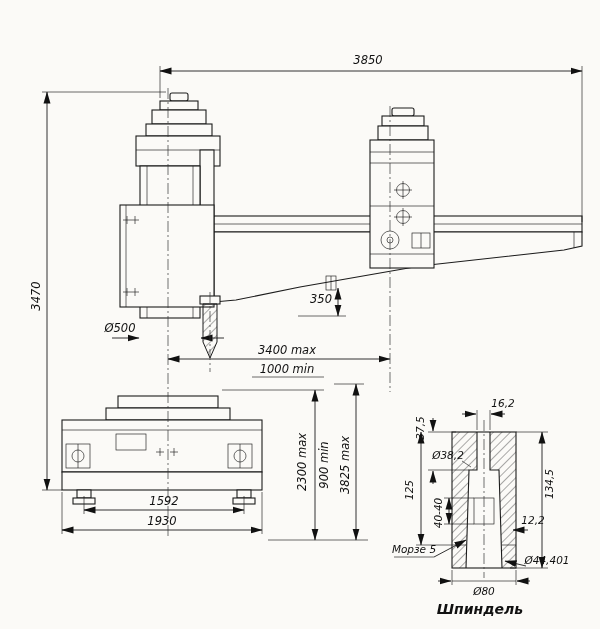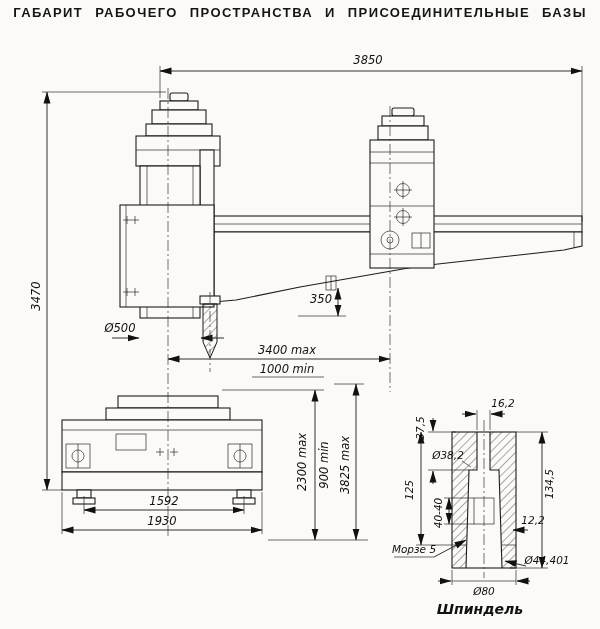--- a/index.html
+++ b/index.html
@@ -20,21 +20,20 @@
   .ext{fill:none;stroke:#1c1c1c;stroke-width:0.65;}
   .cl{fill:none;stroke:#333;stroke-width:0.7;stroke-dasharray:11 3 2 3;}
   .dt{font:italic 11.5px "DejaVu Sans",sans-serif;fill:#111;}
   .dts{font:italic 10.5px "DejaVu Sans",sans-serif;fill:#111;}
   .cap{font:italic bold 14px "DejaVu Sans",sans-serif;fill:#111;}
 </style>
 </head>
 <body>
 
 <div class="page">
-  <div class="ttl">ГАБАРИТ РАБОЧЕГО ПРОСТРАНСТВА И ПРИСОЕДИНИТЕЛЬНЫЕ БАЗЫ</div>
 
   <svg width="600" height="629" viewBox="0 0 600 629">
     <defs>
       <marker id="arr" markerUnits="userSpaceOnUse" markerWidth="12" markerHeight="9" viewBox="0 0 12 9" refX="11.5" refY="4.5" orient="auto-start-reverse">
         <path d="M0,1 L12,4.5 L0,8 Z" fill="#111"></path>
       </marker>
       <pattern id="hatch" width="6" height="6" patternUnits="userSpaceOnUse" patternTransform="rotate(45)">
         <line x1="0" y1="0" x2="0" y2="6" stroke="#555" stroke-width="1"></line>
       </pattern>
     </defs>

